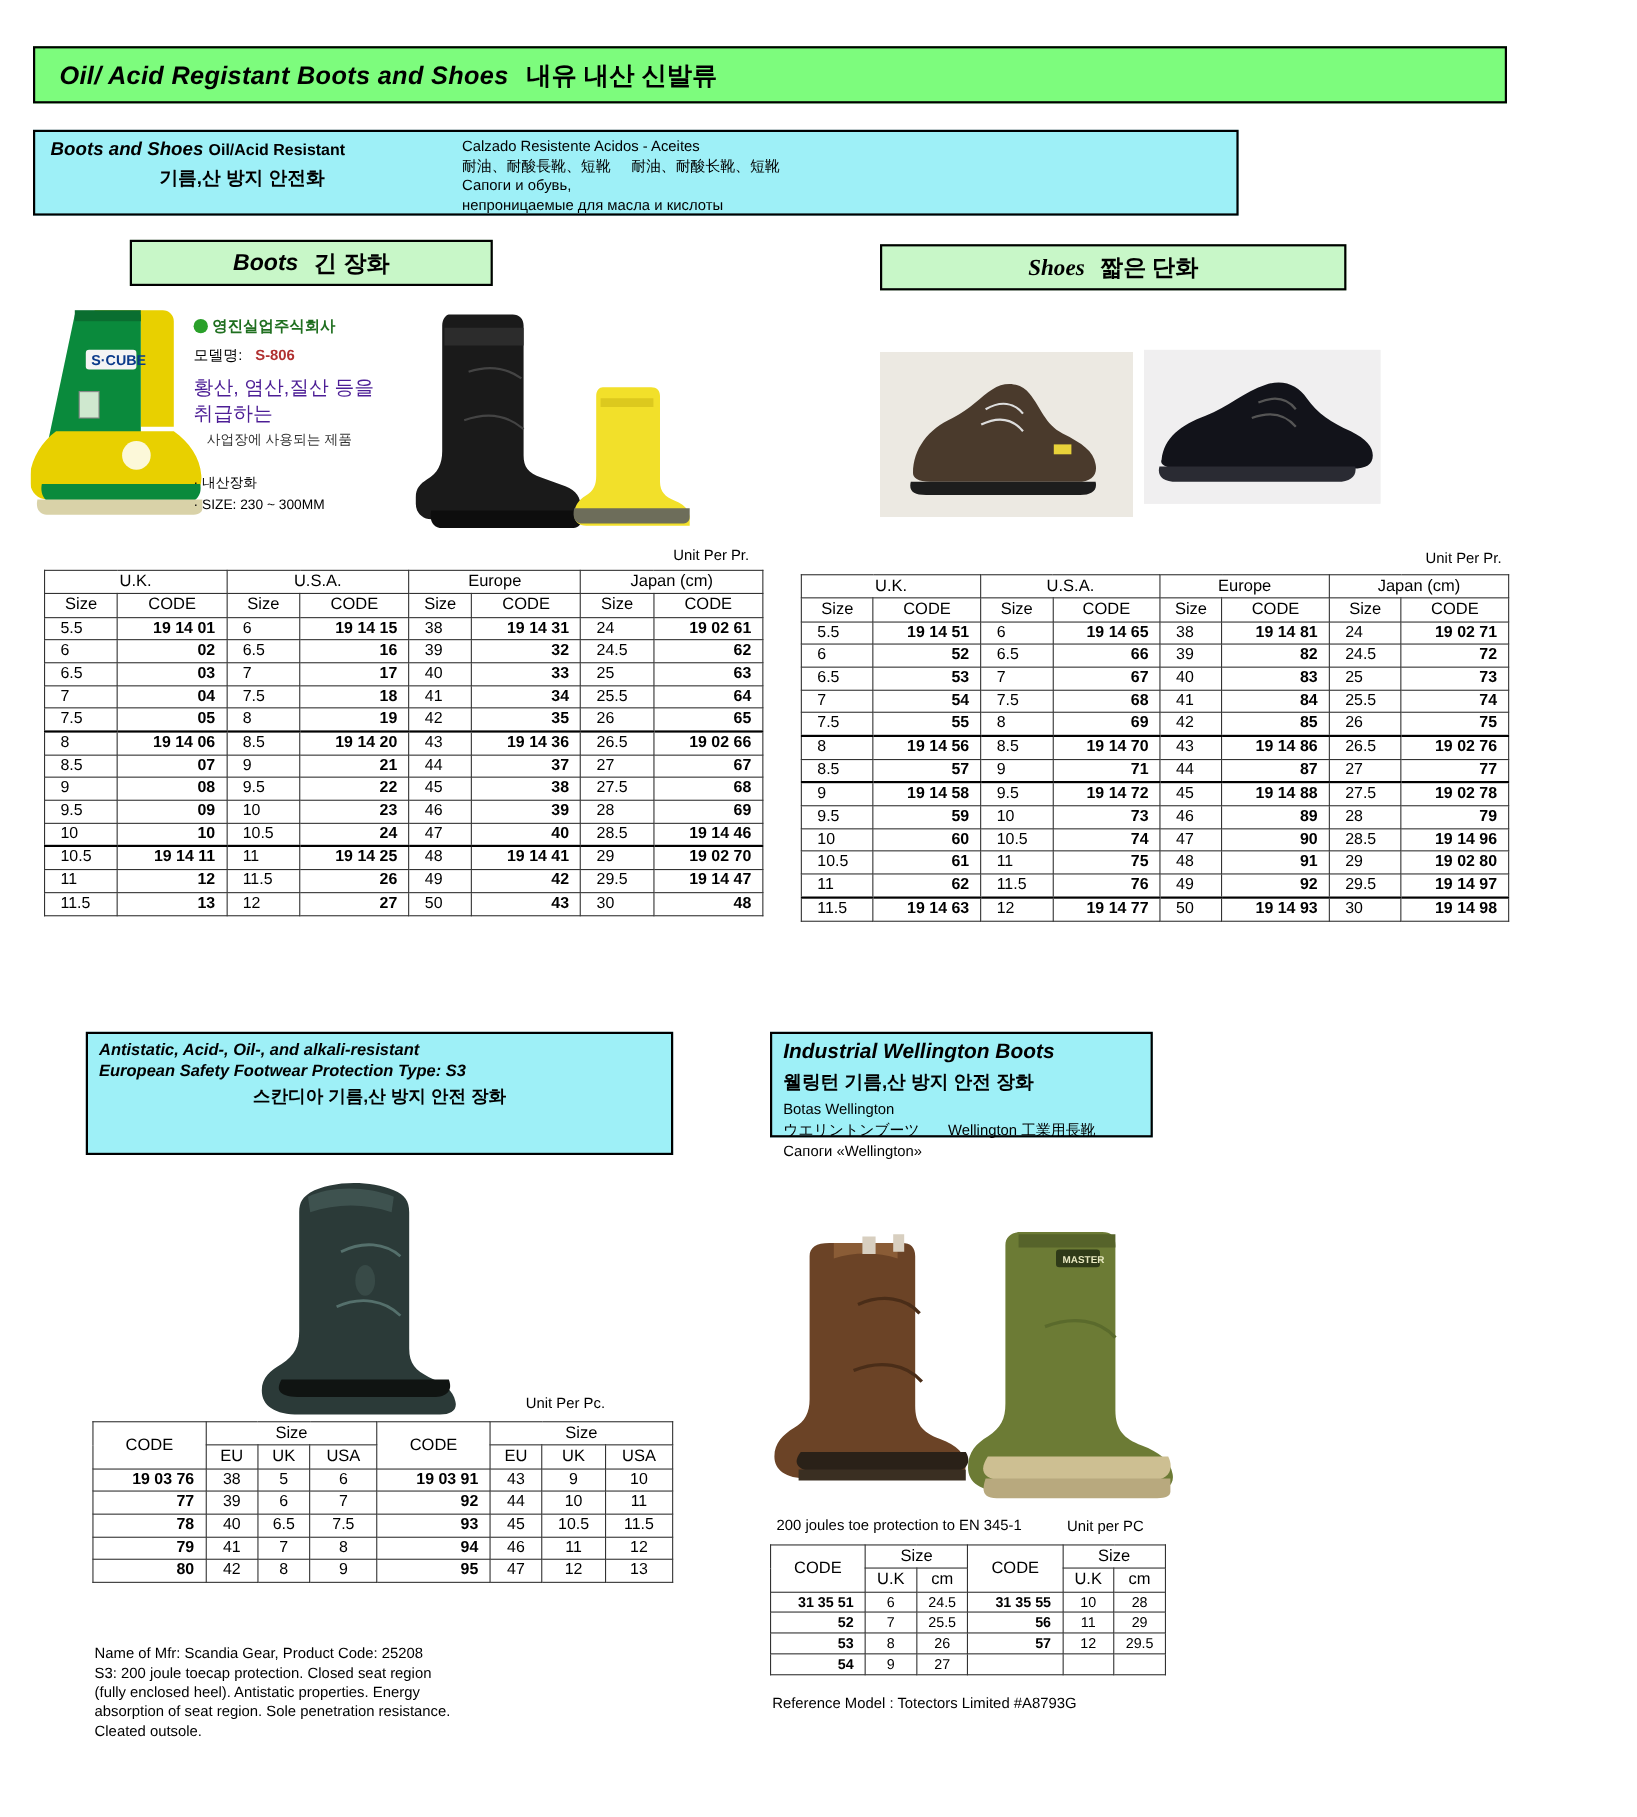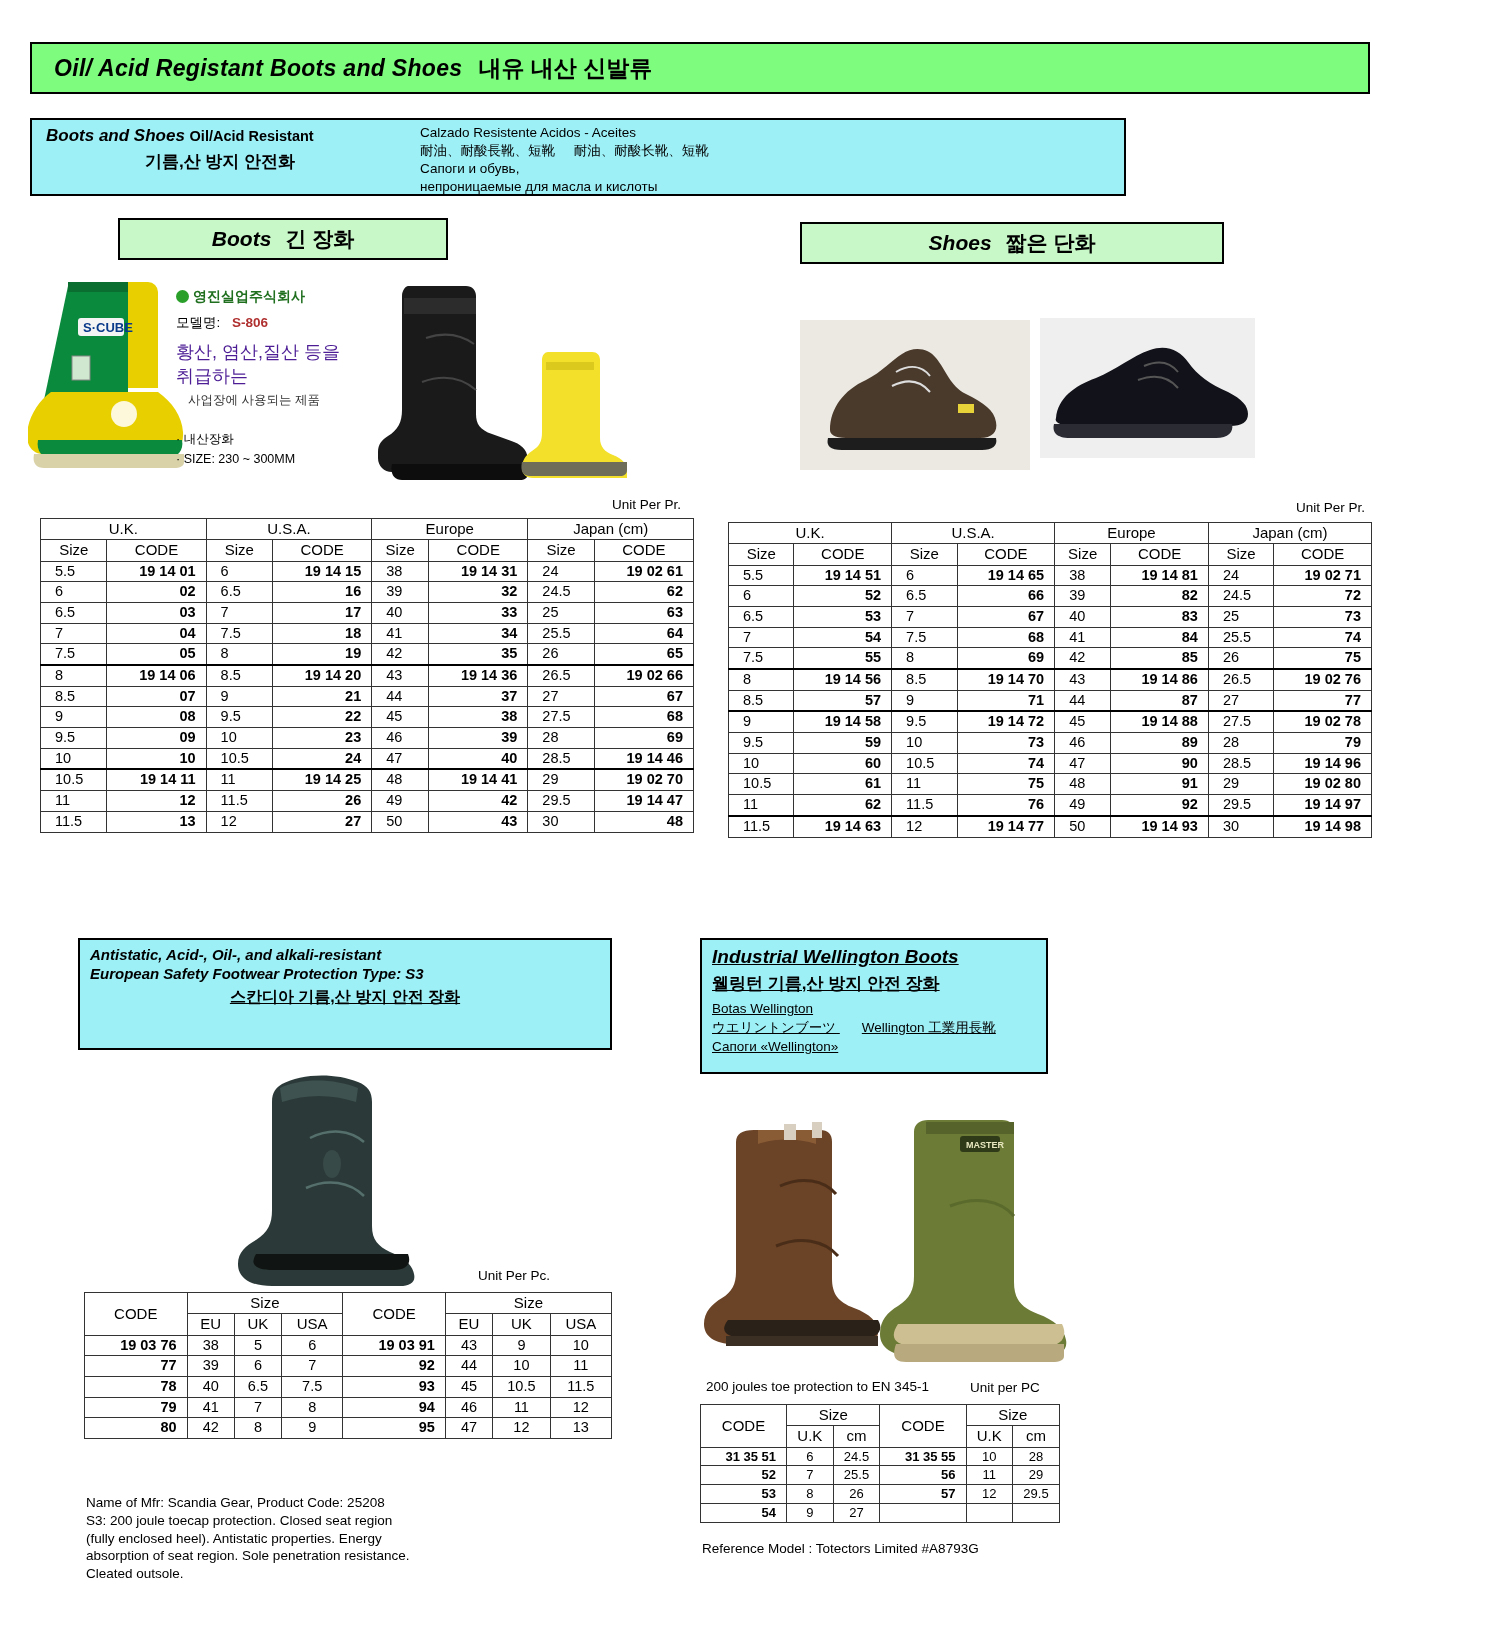--- a/index.html
+++ b/index.html
@@ -37,21 +37,21 @@
   .subbox .right div { white-space:pre; }
 
   
   .chip {
     position:absolute; background:#c8f7c8; border:2px solid #000;
     display:flex; align-items:center; justify-content:center;
     font-weight:bold; font-size:21px;
   }
   .chip .it { font-style:italic; margin-right:14px; }
   #chip-boots { left:118px; top:218px; width:330px; height:42px;justify-content:center; }
-  #chip-shoes { left:800px; top:222px; width:424px; height:42px; }
+  #chip-shoes { left:800px; top:222px; width:424px; height:42px;font-family:Liberation Serif, serif; }
 
   
   .photo { position:absolute; }
   .photo img, .photo svg { display:block; }
 
   
   .unit {
     position:absolute; font-size:13.5px;
   }
   table.sz {
@@ -67,23 +67,23 @@
   table.sz td.sizec { text-align:left; padding-left:14px; }
   table.sz td.thick { border-top:2px solid #000; }
 
   
   .blue-box {
     position:absolute; background:#9ef0f7; border:2px solid #000;
   }
   #off-box { left:78px; top:938px; width:534px; height:112px; padding:6px 10px; }
   #off-box .h { font-weight:bold; font-style:italic; font-size:19px; margin-bottom:2px;}
   #off-box .s { font-weight:bold; font-style:italic; font-size:15px; line-height:1.25;}
-  #off-box .k { font-weight:bold; font-size:16px; text-align:center; margin-top:3px;text-decoration:underline;}
-
-  #wel-box { left:700px; top:938px; width:348px; height:136px; padding:6px 10px;text-decoration:underline; }
+  #off-box .k { font-weight:bold; font-size:16px; text-align:center; margin-top:3px;}
+
+  #wel-box { left:700px; top:938px; width:348px; height:96px; padding:6px 10px; }
   #wel-box .h { font-weight:bold; font-style:italic; font-size:19px; }
   #wel-box .k { font-weight:bold; font-size:17px; margin-top:4px; }
   #wel-box .m { font-size:13.5px; margin-top:5px; line-height:1.35; }
   #wel-box .m span.sp { margin-left:22px; }
 
   .note { position:absolute; font-size:13.5px; line-height:1.32; }
 
   
   table.small { font-size:13px; }
   table.small td, table.small th { padding:1px 5px; }

